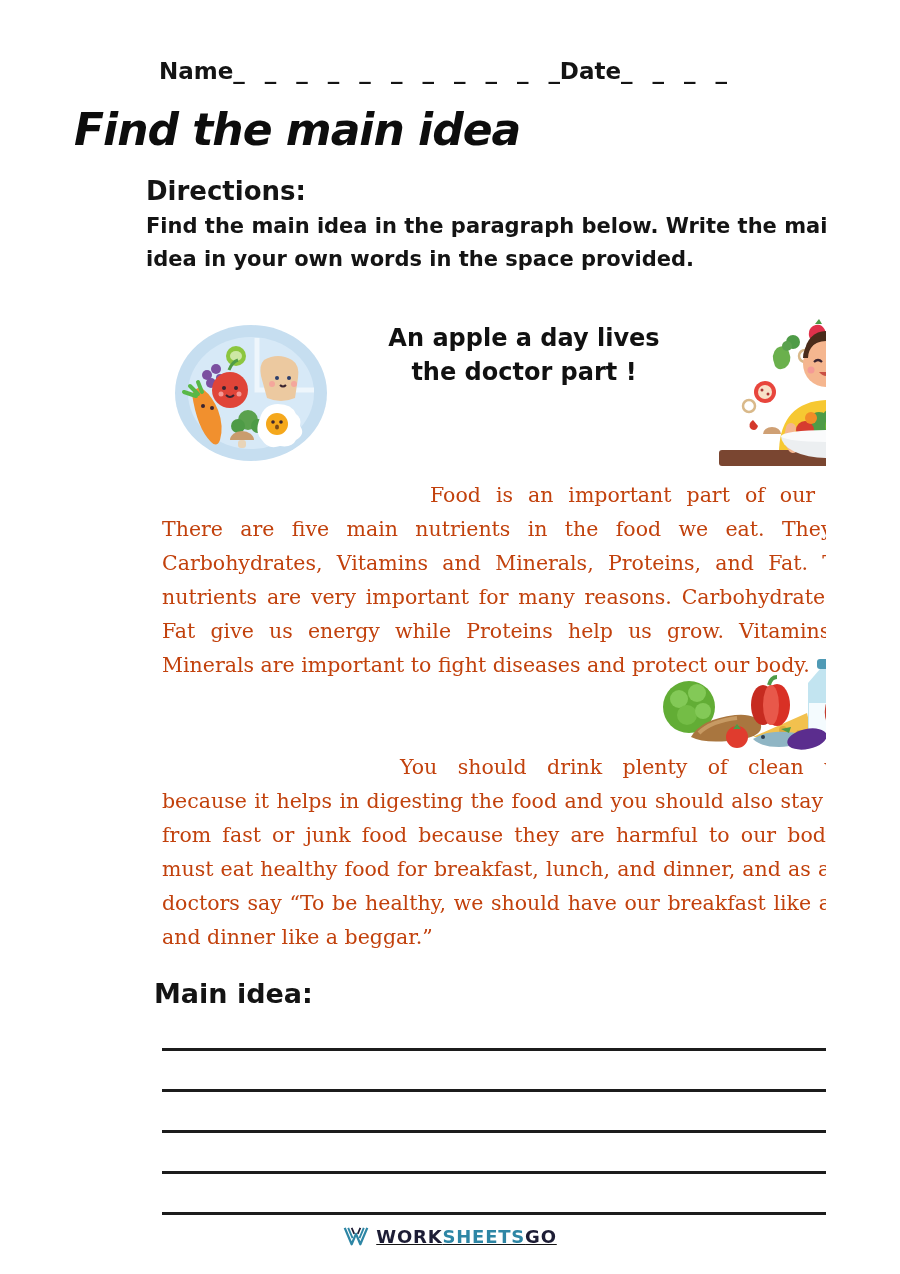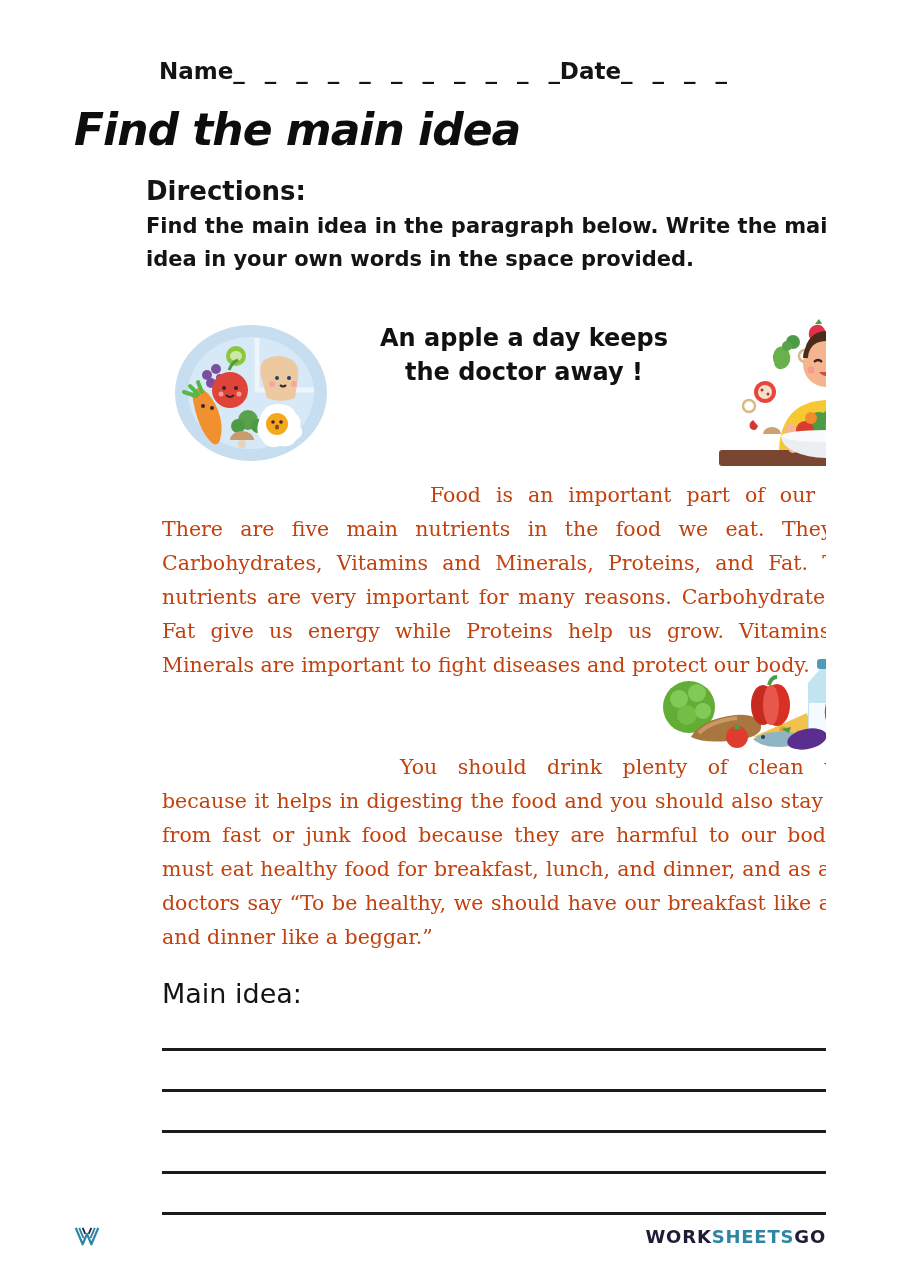--- a/index.html
+++ b/index.html
@@ -30,27 +30,27 @@
 
   
   .para{position:absolute;left:88px;width:722px;margin:0;
         font-family:"DejaVu Serif","Liberation Serif",serif;
         font-size:20.5px;line-height:34px;text-align:justify;color:#c2410c;}
   .para1{top:478px;text-indent:268px;}
   .para2{top:750px;text-indent:238px;}
   .food-illustration{position:absolute;left:583px;top:645px;width:224px;height:108px;}
 
   
-  .main-idea-label{position:absolute;left:88px;top:978px;font-size:27px;font-weight:normal;}
+  .main-idea-label{position:absolute;left:80px;top:978px;font-size:27px;font-weight:bold;}
   .answer-lines{position:absolute;left:88px;top:1010px;width:718px;}
   .answer-line{height:38px;border-bottom:3px solid #1c1c1c;}
 
   
-  .footer{position:absolute;left:0;right:0;top:1226px;display:flex;justify-content:space-between;
-          align-items:center;gap:7px;}
+  .footer{position:absolute;left:0;right:0;top:1226px;display:flex;justify-content:center;
+          align-items:center;gap:7px;text-decoration:underline;}
   .logo-text{font-size:18px;font-weight:bold;letter-spacing:0.8px;white-space:nowrap;}
 </style>
 </head>
 <body>
 
 <div class="page">
 
   <div class="header-row">
     <span>Name</span>
     <span class="blank name-blank">_ _ _ _ _ _ _ _ _ _ _ _ _ _ _ _</span>
@@ -108,22 +108,22 @@
 
       <path d="M88 98 q4 -14 18 -14 q14 0 18 10 q6 4 4 12 q6 8 -4 14 q-4 8 -16 6 q-12 4 -18 -6 q-8 -8 -2 -22z" fill="#ffffff"></path>
       <circle cx="105" cy="104" r="11" fill="#f5a81c"></circle>
       <circle cx="101" cy="102" r="1.8" fill="#3a2430"></circle>
         <circle cx="109" cy="102" r="1.8" fill="#3a2430"></circle>
       <ellipse cx="105" cy="107" rx="2" ry="2.6" fill="#7a4a17"></ellipse>
     </svg>
   </div>
 
   <div class="apple-heading">
-    <div>An apple a day keeps</div>
-    <div>the doctor away !</div>
+    <div>An apple a day lives</div>
+    <div>the doctor part !</div>
   </div>
 
   <div class="person-illustration">
     <svg viewBox="0 0 215 170" width="215" height="170">
 
       <circle cx="46" cy="92" r="11" fill="#e8453c"></circle>
         <circle cx="46" cy="92" r="7" fill="#f8e0c8"></circle>
       <circle cx="43" cy="90" r="1.5" fill="#a33"></circle>
         <circle cx="49" cy="94" r="1.5" fill="#a33"></circle>
       <path d="M34 120 q-6 4 -2 9 q5 3 7 -3" fill="#d4382c"></path>

